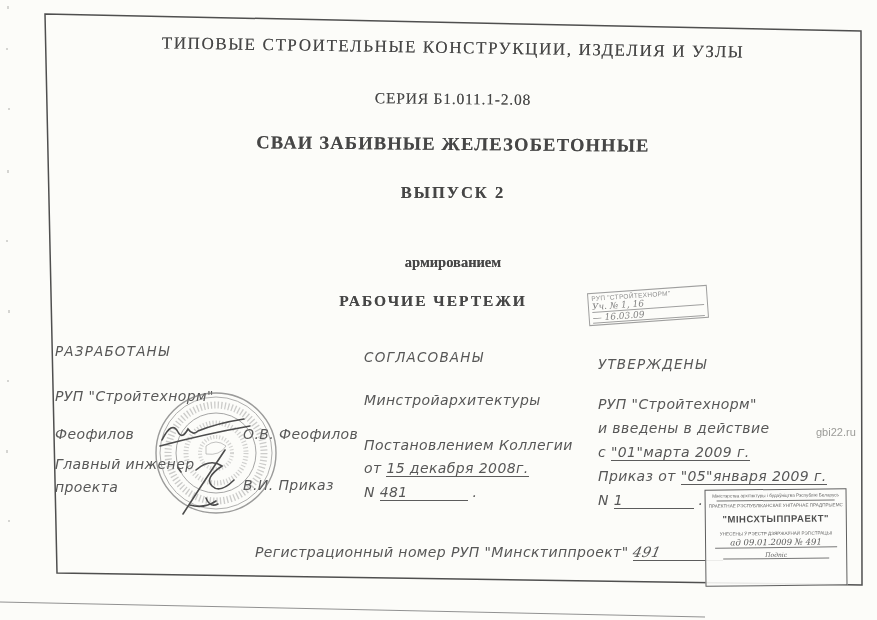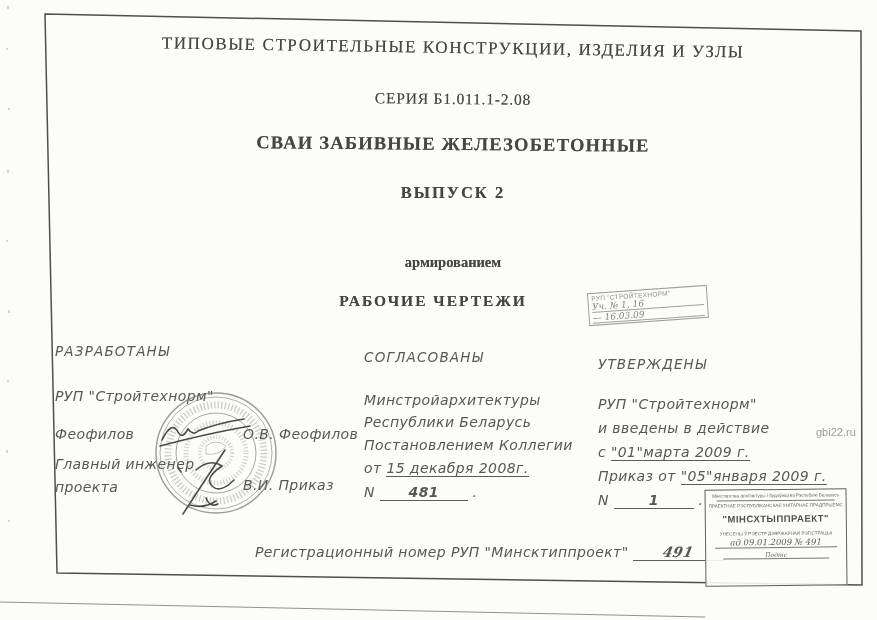--- a/index.html
+++ b/index.html
@@ -17,21 +17,21 @@
   .t-main{top:134px;font-size:18.5px;font-weight:bold;letter-spacing:1.2px;transform:rotate(.5deg);}
   .t-issue{top:183px;font-size:16.5px;font-weight:bold;letter-spacing:2px;}
   .t-sub1{top:236px;font-size:14.5px;font-weight:bold;}
   .t-sub2{top:254px;font-size:14.5px;font-weight:bold;}
   .t-doc{top:292px;font-size:15.5px;font-weight:bold;letter-spacing:2px;left:25px;}
 
   
   .draft{position:absolute;font-family:"DejaVu Sans",sans-serif;font-style:italic;
          color:#575757;font-size:14px;white-space:nowrap;letter-spacing:.4px;}
   .draft-h{font-size:13.5px;letter-spacing:1.2px;}
-  .blank{display:inline-block;border-bottom:1.2px solid #5c5c5c;text-align:center;font-weight:bold;}
+  .blank{display:inline-block;border-bottom:1.2px solid #5c5c5c;text-align:left;}
   .u{border-bottom:1.2px solid #5c5c5c;}
   .hand{font-family:"DejaVu Serif",serif;font-style:italic;display:inline-block;
         transform:skewX(-12deg);color:#555;}
 
   
   .stamp-small{position:absolute;left:588px;top:289px;width:112px;
                border:1px solid #8f8f8f;transform:rotate(-4deg);
                padding:1px 3px;color:#7a7a7a;opacity:.85;}
   .stamp-small .s1{font-size:6.5px;letter-spacing:.3px;white-space:nowrap;}
   .stamp-small .s2,.stamp-small .s3{font-family:"DejaVu Serif",serif;font-style:italic;
@@ -88,21 +88,20 @@
   <div class="draft draft-h" style="left:55px;top:343px;">РАЗРАБОТАНЫ</div>
   <div class="draft" style="left:55px;top:388px;">РУП "Стройтехнорм"</div>
   <div class="draft" style="left:55px;top:426px;">Феофилов</div>
   <div class="draft" style="left:243px;top:426px;">О.В.  Феофилов</div>
   <div class="draft" style="left:55px;top:456px;">Главный  инженер</div>
   <div class="draft" style="left:55px;top:479px;text-align:right;">проекта</div>
   <div class="draft" style="left:243px;top:477px;">В.И.  Приказ</div>
 
   <div class="draft draft-h" style="left:364px;top:349px;">СОГЛАСОВАНЫ</div>
   <div class="draft" style="left:364px;top:392px;">Минстройархитектуры</div>
-  <div class="draft" style="left:364px;top:414px;">Республики  Беларусь</div>
   <div class="draft" style="left:364px;top:437px;">Постановлением  Коллегии</div>
   <div class="draft" style="left:364px;top:460px;">
     <span>от</span>
     <span class="u">15  декабря  2008г.</span>
   </div>
   <div class="draft" style="left:364px;top:484px;">
     <span>N</span>
     <span class="blank" style="width:88px;">481</span>
     <span>.</span>
   </div>

